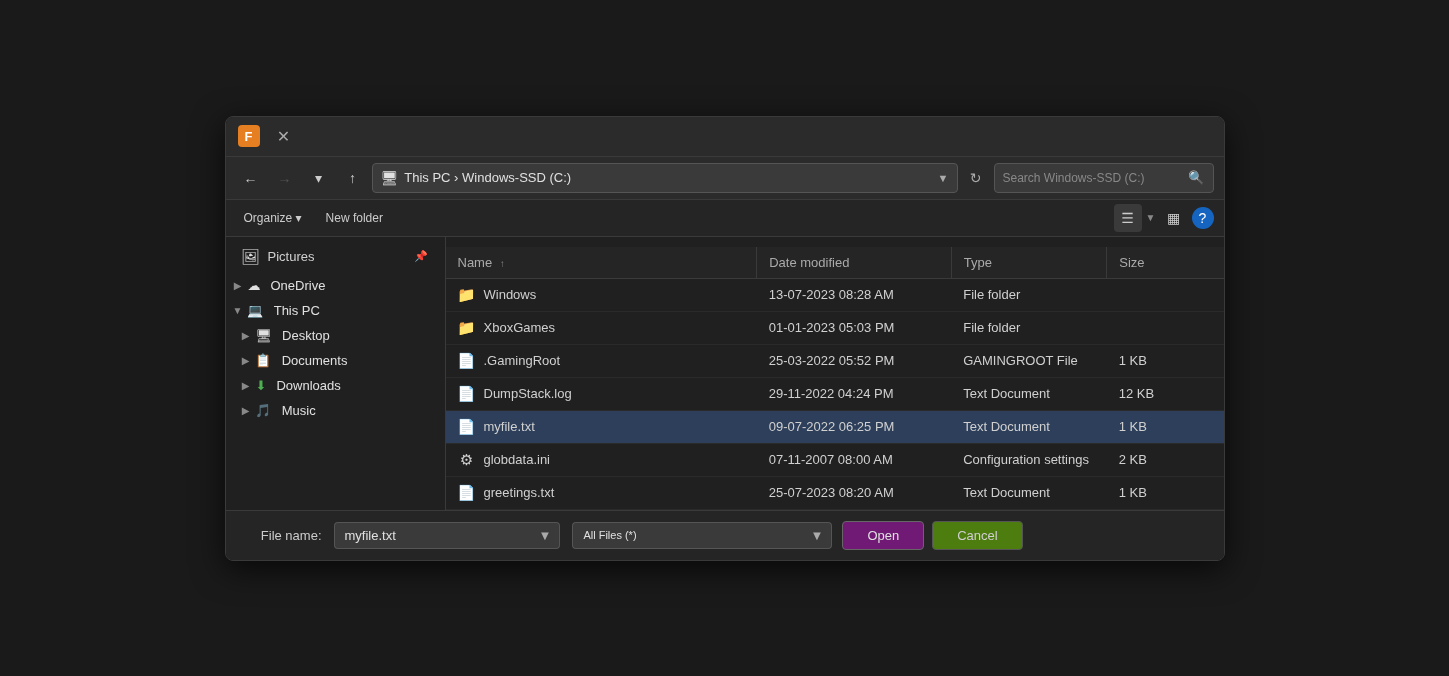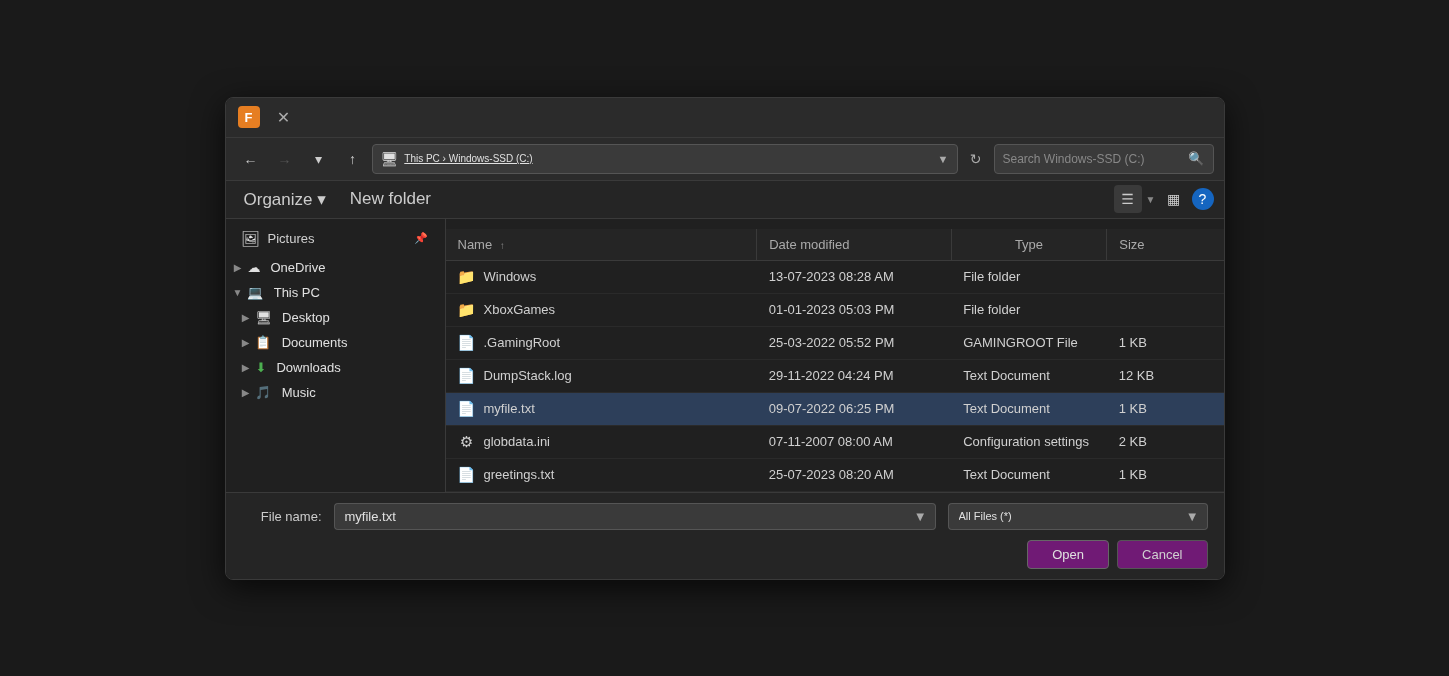--- a/index.html
+++ b/index.html
@@ -95,23 +95,22 @@
       align-items: center;
       padding: 0 8px;
       height: 30px;
       gap: 6px;
     }
     .address-bar-icon {
       font-size: 14px;
     }
     .address-bar-text {
       flex: 1;
-      font-size: 10px;
+      font-size: 13px;
       color: #e0e0e0;
-      text-decoration: underline;
     }
     .address-bar-dropdown {
       color: #aaa;
       font-size: 11px;
       cursor: pointer;
     }
     .address-bar-refresh {
       width: 28px;
       height: 28px;
       background: transparent;
@@ -154,21 +153,21 @@
       border-bottom: 1px solid #3a3a3a;
       gap: 8px;
     }
     .cmd-btn {
       background: transparent;
       border: none;
       color: #ccc;
       cursor: pointer;
       padding: 4px 8px;
       border-radius: 4px;
-      font-size: 17px;
+      font-size: 12px;
       display: flex;
       align-items: center;
       gap: 4px;
     }
     .view-btns {
       margin-left: auto;
       display: flex;
       align-items: center;
       gap: 4px;
     }
@@ -310,21 +309,21 @@
       color: #888;
       margin-left: 4px;
     }
 
     
     .bottom-bar {
       background: #252525;
       border-top: 1px solid #3a3a3a;
       padding: 10px 16px;
       display: flex;
-      flex-direction: column;
+      flex-direction: row;
       gap: 10px;
     }
     .file-name-row {
       display: flex;
       align-items: center;
       gap: 12px;
     }
     .file-name-label {
       font-size: 13px;
       color: #ccc;
@@ -398,21 +397,21 @@
       cursor: pointer;
       font-size: 13px;
       font-family: inherit;
     }
     .action-btn.primary {
       background: #701a75;
       color: #e0e0e0;
       border-color: #666;
     }
     .action-btn.secondary {
-      background: #701a75;
+      background: #4d7c0f;
       color: #d0d0d0;
       border-color: #555;
     }
   </style>
 </head>
 <body>
 
 <div class="dialog">
 
   <div class="title-bar">
@@ -506,21 +505,21 @@
       <table class="file-table">
         <thead>
           <tr>
             <th style="width:40%;">
               <span>Name</span>
               <span class="sort-arrow">↑</span>
             </th>
             <th style="width:25%;">
               <span>Date modified</span>
             </th>
-            <th style="width:20%;text-align:center;">
+            <th style="width:20%;">
               <span>Type</span>
             </th>
             <th style="width:15%;">
               <span>Size</span>
             </th>
           </tr>
         </thead>
         <tbody id="file-tbody">
         <tr>
               <td>

